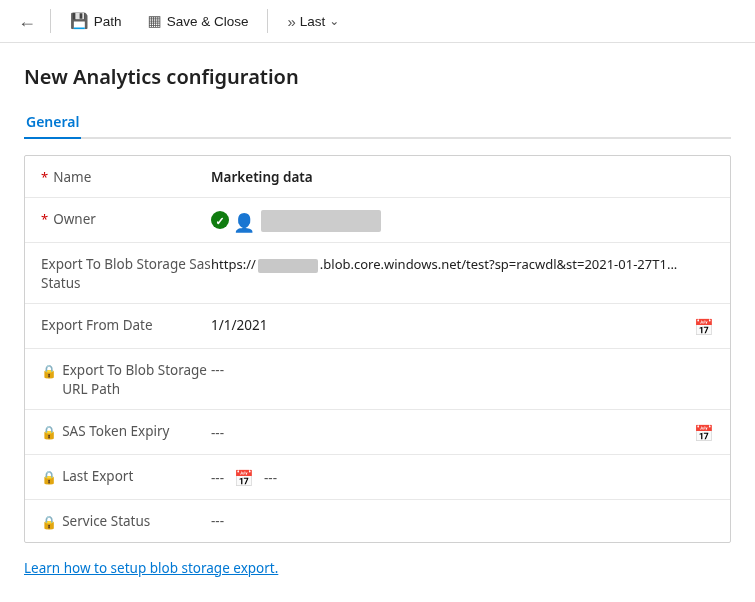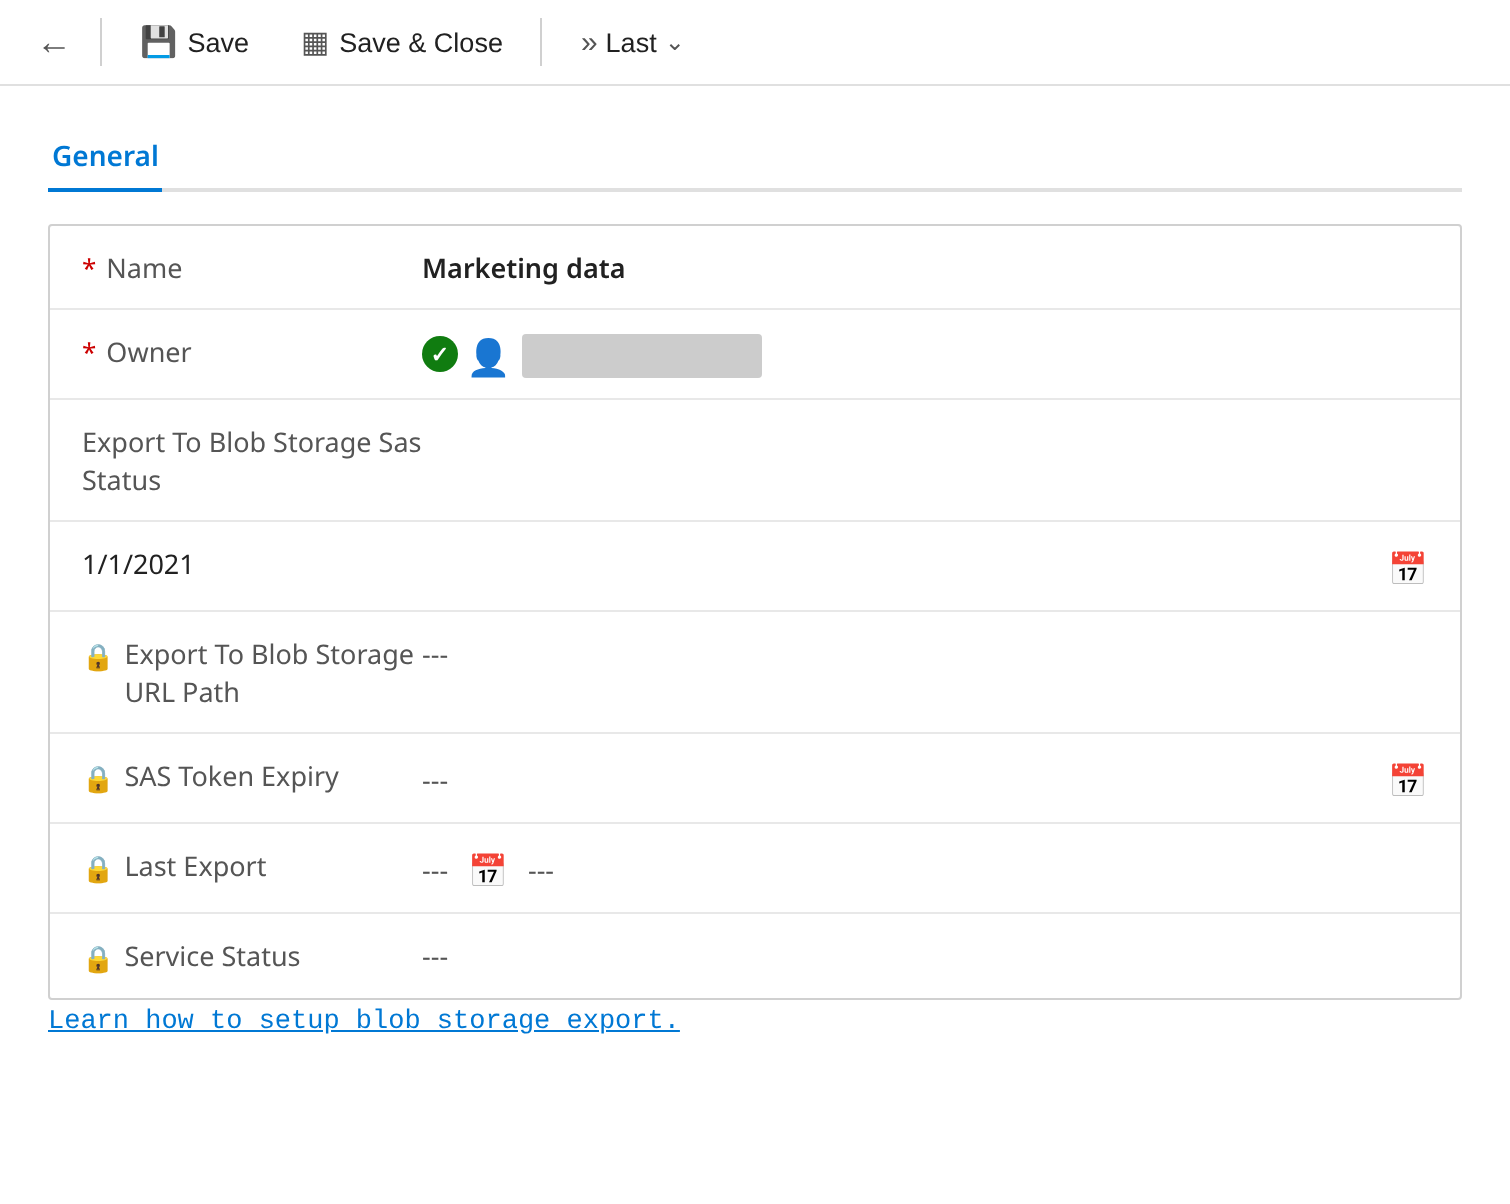--- a/index.html
+++ b/index.html
@@ -184,52 +184,53 @@
 
     .dash-value { color: #555; font-weight: 400; }
 
     .last-export-row .form-value {
       gap: 12px;
     }
 
     
     .learn-link {
       display: inline-block;
+      margin-top: 16px;
       color: #0078d4;
       font-size: 13.5px;
       text-decoration: underline;
       cursor: pointer;
-      font-family: Liberation Mono, monospace;
     }
   </style>
 </head>
 <body>
 
 <div class="toolbar">
   <button class="back-btn">
     <span>←</span>
   </button>
   <div class="toolbar-separator"></div>
   <button class="toolbar-btn">
     <span class="btn-icon">💾</span>
-    <span>Save</span>
+    <span>Path</span>
   </button>
   <button class="toolbar-btn">
     <span class="btn-icon">▦</span>
     <span>Save &amp; Close</span>
   </button>
   <div class="toolbar-separator"></div>
   <button class="toolbar-btn flow-btn">
     <span class="btn-icon">»</span>
     <span>Last</span>
     <span class="chevron-icon">⌄</span>
   </button>
 </div>
 
 <div class="page-content">
+  <h1 class="page-title">New Analytics configuration</h1>
 
   
   <div class="tabs">
     <div class="tab active">
       <span>General</span>
     </div>
   </div>
 
   
   <div class="form-section">
@@ -255,23 +256,29 @@
           <span class="person-icon">👤</span>
         </div>
         <span class="blurred-text">Impshire Mathala</span>
       </div>
     </div>
 
     <div class="form-row">
       <div class="form-label">
         <span>Export To Blob Storage Sas Status</span>
       </div>
-    </div>
-
-    <div class="form-row">
+      <div class="form-value normal">
+        <span class="url-value">https://<span class="url-blurred"></span>.blob.core.windows.net/test?sp=racwdl&amp;st=2021-01-27T1...</span>
+      </div>
+    </div>
+
+    <div class="form-row">
+      <div class="form-label">
+        <span>Export From Date</span>
+      </div>
       <div class="form-value normal" style="flex:1;">
         <span>1/1/2021</span>
         <span class="calendar-icon" style="margin-left:auto;">📅</span>
       </div>
     </div>
 
     <div class="form-row">
       <div class="form-label">
         <span class="lock-icon">🔒</span>
         <span>Export To Blob Storage URL Path</span>

